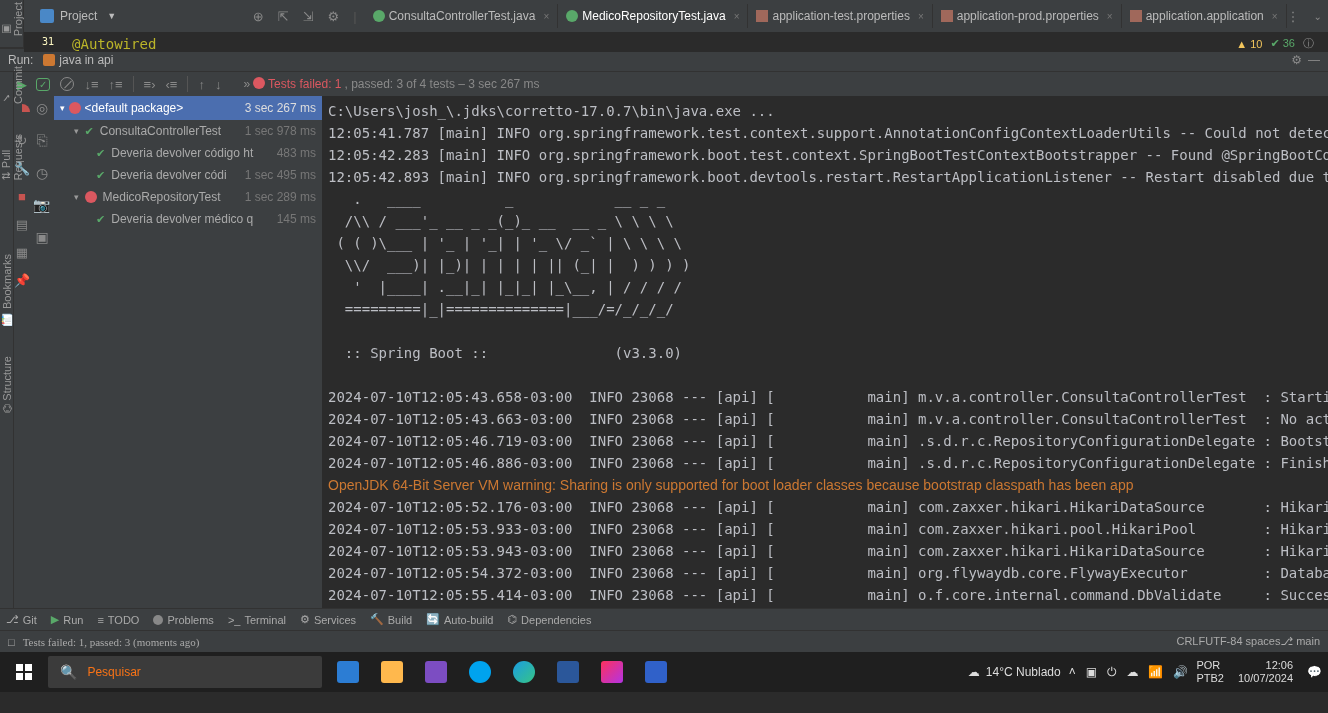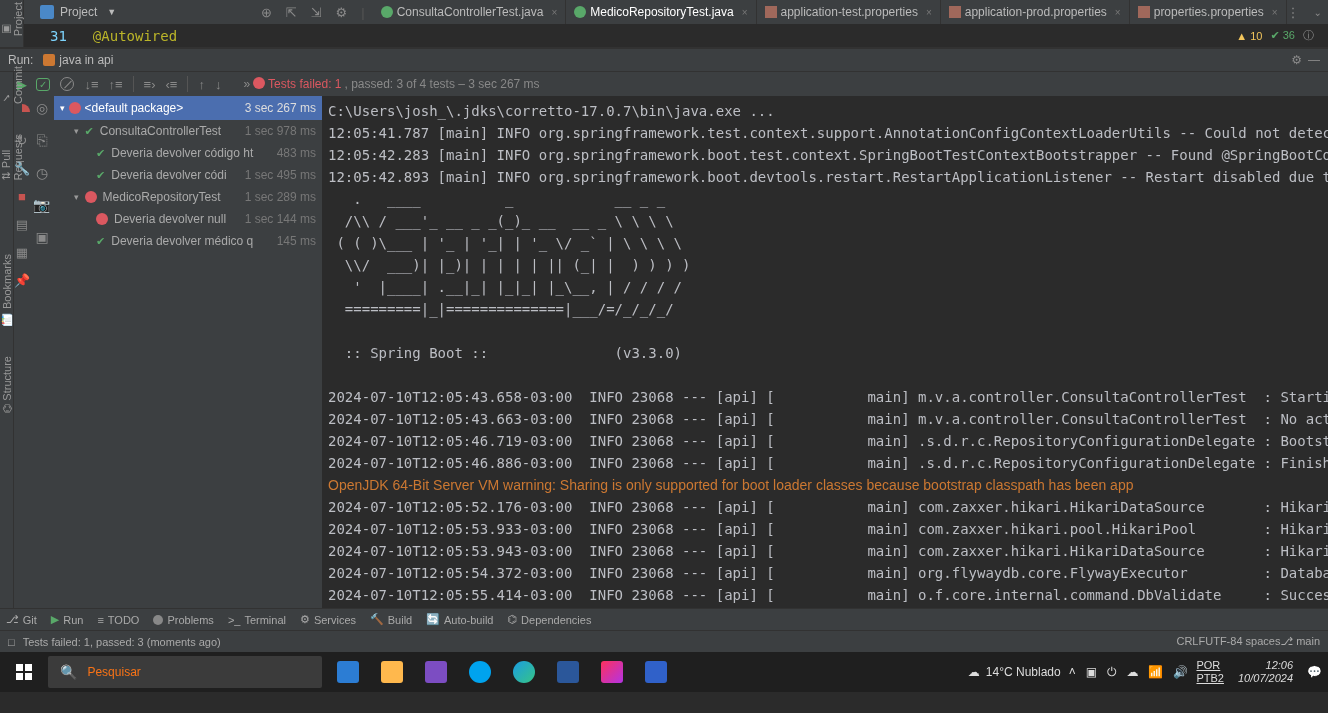--- a/index.html
+++ b/index.html
@@ -1,39 +1,39 @@
 <!DOCTYPE html>
 <html><head>
 <meta charset="utf-8">
 <style>
 * { margin:0; padding:0; box-sizing:border-box; font-family:"Segoe UI",Arial,sans-serif; }
 html,body { width:1328px; height:713px; overflow:hidden; background:#2b2b2b; color:#a9b7c6; }
 .top-area { height:48px; background:#3c3f41; display:flex; border-bottom:1px solid #323232; }
 .left-rail { width:24px; background:#3c3f41; display:flex; flex-direction:column; align-items:center; padding-top:2px; gap:30px; border-right:1px solid #323232; font-size:11px; }
 .left-rail .vlabel { writing-mode:vertical-rl; transform:rotate(180deg); color:#999; cursor:pointer; display:flex; align-items:center; gap:4px; }
 .main-col { flex:1; display:flex; flex-direction:column; }
-.toolbar-row { height:24px; display:flex; align-items:center; padding:4px 6px; background:#3c3f41; }
+.toolbar-row { height:32px; display:flex; align-items:center; padding:4px 6px; background:#3c3f41; }
 .project-btn { display:flex; align-items:center; gap:6px; color:#bbb; font-size:12px; padding:2px 10px; cursor:pointer;}
 .project-btn .dir-icon{ width:14px;height:14px;background:#4a88c7;border-radius:2px;}
 .dd { margin-left:4px; font-size:9px; color:#bbb;}
 .spacer { flex:1; }
 .tb-icons { display:flex; gap:14px; align-items:center; color:#8a8a8a;}
 .tb-icons span { cursor:pointer; font-size:13px;}
 .tabs-row { display:flex; height:24px; color:#bbb; font-size:12px;}
 .tab { display:flex; align-items:center; padding:0 8px; gap:4px; cursor:pointer; white-space:nowrap; border-right:1px solid #323232;}
 .tab.java .ficon{ width:12px;height:12px;background:#59a869;border-radius:50%;}
 .tab.prop .ficon{ width:12px;height:12px;background:#a0685b;}
 .tab.active { color:#fff;justify-content:flex-end; }
 .tab .close{ color:#777; font-size:10px; margin-left:4px;}
 .gutter { display:flex; height:24px;}
 .gutter-left{ width:316px; display:flex; align-items:center; justify-content:center; color:#ccc; font-size:12px;}
 .gutter-left .pill{ display:flex; align-items:center; gap:4px;}
 .gutter-left .picon{ width:14px;height:14px;background:#59a869;border-radius:50%;}
 .gutter-editor{ flex:1; background:#2b2b2b; display:flex; align-items:flex-start; padding-top:4px;}
-.ln{ color:#7dd3fc; font-family:Consolas,monospace; font-size:14px; padding:0 26px;}
+.ln{ color:#fef9c3; font-family:Consolas,monospace; font-size:10px; padding:0 18px;}
 .annot{ color:#bbb529; font-family:Consolas,monospace; font-size:14px;}
 .gutter-editor-right{ flex:1; display:flex; justify-content:flex-end; padding-right:14px; align-items:center; gap:8px; font-size:11px;}
 .warn{ color:#f2c55c;}
 .ok{ color:#59a869;}
 .run-header { height:24px; background:#3c3f41; display:flex; align-items:center; font-size:12px; padding:0 8px; border-top:1px solid #323232; border-bottom:1px solid #323232;}
 .run-header .label{ color:#bbb; margin-right:10px;}
 .run-header .confname{ color:#bbb; display:flex; align-items:center; gap:4px;}
 .run-header .cicon{ width:12px;height:12px;background:#cc7832;border-radius:2px;}
 .run-header .spacer{flex:1;}
 .run-header .gear{ color:#8a8a8a; cursor:pointer;}
@@ -81,21 +81,21 @@
 .win-logo{ width:16px; height:16px; display:grid; grid-template:1fr 1fr/1fr 1fr; gap:2px;}
 .win-logo span{ background:#fff;}
 .search{ width:274px; height:32px; background:#3b3b3b; display:flex; align-items:center; gap:10px; padding:0 12px; border-radius:2px;}
 .search .sic{ font-size:14px; color:#ddd;}
 .tb-apps{ display:flex; gap:4px; margin-left:6px;}
 .app{ width:40px; height:40px; display:flex; align-items:center; justify-content:center; cursor:pointer; position:relative;}
 .app .sq{ width:22px;height:22px;border-radius:3px;}
 .tb-right{ margin-left:auto; display:flex; align-items:center; gap:8px; padding-right:6px;}
 .weather{ display:flex; align-items:center; gap:6px;}
 .sys-icons{ display:flex; gap:10px; align-items:center;}
-.clock{ text-align:right; font-size:11px; line-height:13px; margin-left:6px;font-style:italic;}
+.clock{ text-align:right; font-size:11px; line-height:13px; margin-left:6px;}
 </style>
 </head>
 <body>
 
 <div class="top-area">
   <div class="left-rail">
     <div class="vlabel">▣ Project</div>
     <div class="vlabel">✓ Commit</div>
     <div class="vlabel">⇅ Pull Requests</div>
   </div>
@@ -130,21 +130,21 @@
             <span>application-test.properties</span>
             <span class="close">×</span>
           </div>
           <div class="tab prop">
             <span class="ficon"></span>
             <span>application-prod.properties</span>
             <span class="close">×</span>
           </div>
           <div class="tab prop">
             <span class="ficon"></span>
-            <span>properties.properties</span>
+            <span>application.application</span>
             <span class="close">×</span>
           </div>
         </div>
       <div class="tb-icons" style="margin-left:auto;">
         <span>⋮</span>
         <span style="font-size:10px;">⌄</span>
       </div>
     </div>
     <div class="gutter">
       <div class="gutter-editor">
@@ -238,25 +238,20 @@
               <span class="name">Deveria devolver códi</span>
               <span class="time">1 sec 495 ms</span>
             </div>
             <div class="tree-row">
               <span class="caret">▾</span>
               <span class="ind-fail"></span>
               <span class="name">MedicoRepositoryTest</span>
               <span class="time">1 sec 289 ms</span>
             </div>
             <div class="tree-row sub">
-              <span class="ind-fail"></span>
-              <span class="name">Deveria devolver null</span>
-              <span class="time">1 sec 144 ms</span>
-            </div>
-            <div class="tree-row sub">
               <span class="ind-pass">✔</span>
               <span class="name">Deveria devolver médico q</span>
               <span class="time">145 ms</span>
             </div>
           </div>
       </div>
       <div class="console" id="console">C:\Users\josh_\.jdks\corretto-17.0.7\bin\java.exe ...
 12:05:41.787 [main] INFO org.springframework.test.context.support.AnnotationConfigContextLoaderUtils -- Could not detect def
 12:05:42.283 [main] INFO org.springframework.boot.test.context.SpringBootTestContextBootstrapper -- Found @SpringBootConfigu
 12:05:42.893 [main] INFO org.springframework.boot.devtools.restart.RestartApplicationListener -- Restart disabled due to con
@@ -298,21 +293,21 @@
     </div>
     <div class="item">&gt;_ <span>Terminal</span></div>
     <div class="item">⚙ <span>Services</span></div>
     <div class="item">🔨 <span>Build</span></div>
     <div class="item">🔄 <span>Auto-build</span></div>
     <div class="item">⌬ <span>Dependencies</span></div>
   </div>
 
 <div class="status-bar">
   <span>□</span>
-  <span style="margin-left:8px;">Tests failed: 1, passed: 3 (moments ago)</span>
+  <span style="margin-left:8px;font-family:Liberation Serif, serif;">Tests failed: 1, passed: 3 (moments ago)</span>
   <div class="spacer"></div>
   <div class="right" id="status-right">
       <span>CRLF</span>
       <span>UTF-8</span>
       <span>4 spaces</span>
       <span>⎇ main</span>
     </div>
 </div>
 
 <div class="taskbar">
@@ -360,21 +355,21 @@
         <span>14°C  Nublado</span>
       </div>
     <div class="sys-icons">
       <span>˄</span>
       <span>▣</span>
       <span>⏻</span>
       <span>☁</span>
       <span>📶</span>
       <span>🔊</span>
     </div>
-    <div style="font-size:11px; line-height:13px;text-decoration:underline;">
+    <div style="font-size:11px; line-height:13px;">
       <div>POR</div>
         <div>PTB2</div>
     </div>
     <div class="clock">
       <div>12:06</div>
         <div>10/07/2024</div>
     </div>
     <span style="margin-left:6px;">💬</span>
   </div>
 </div>

